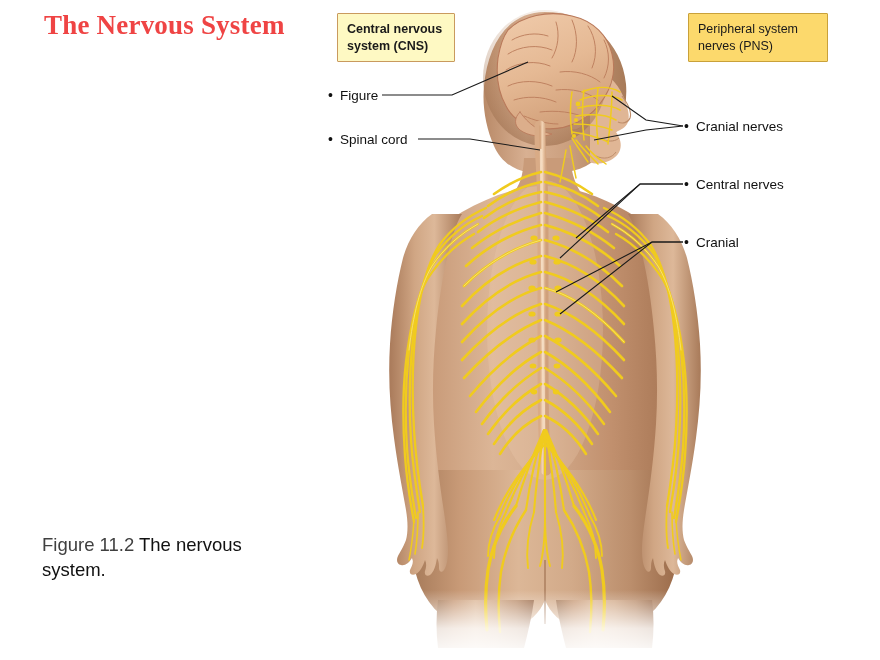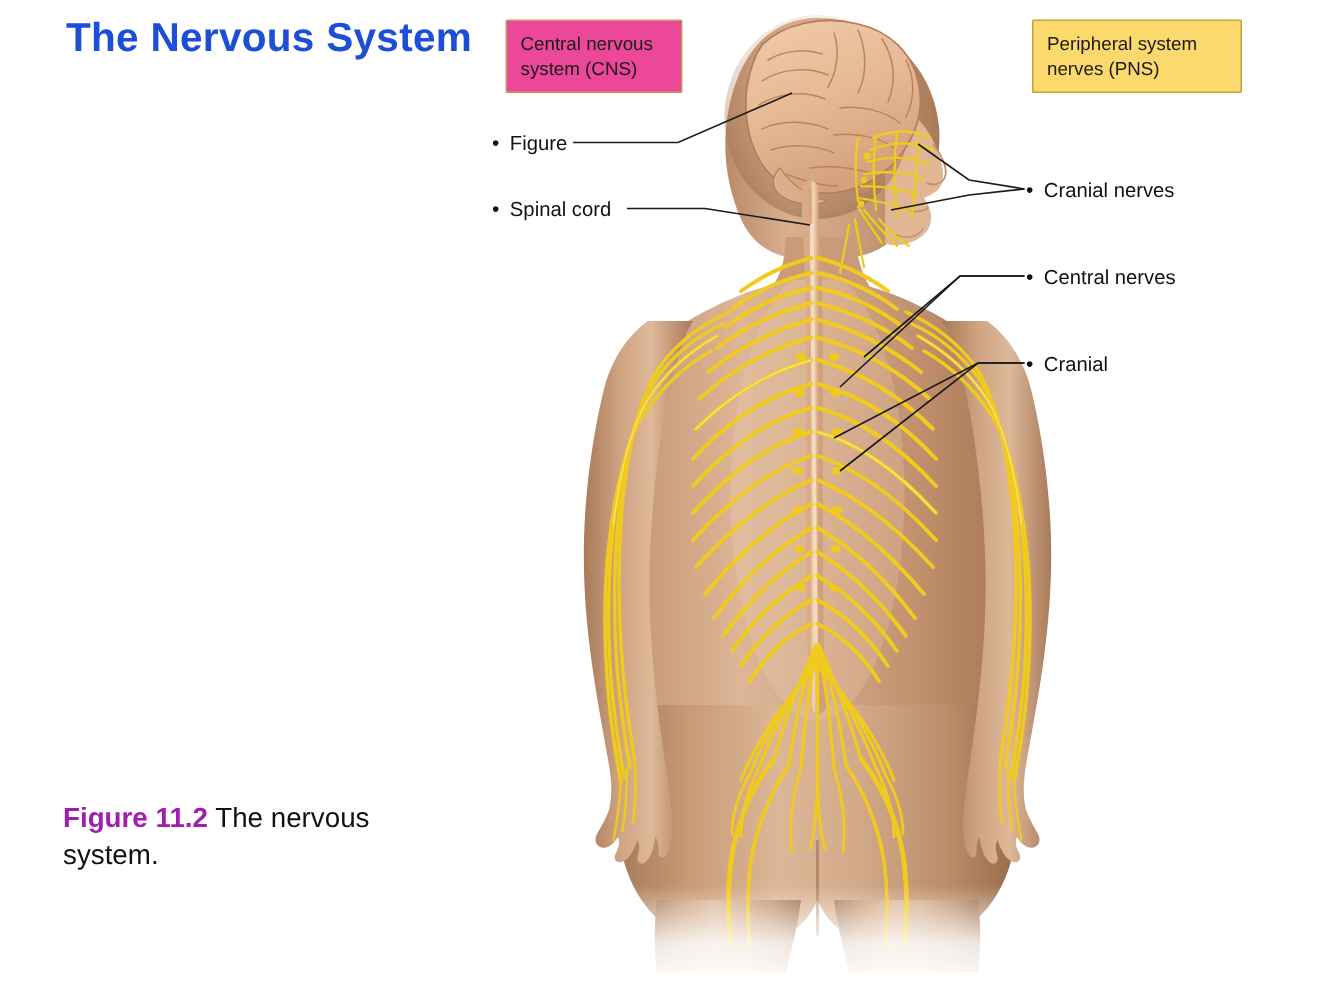--- a/index.html
+++ b/index.html
@@ -14,60 +14,61 @@
     background: #ffffff;
     overflow: hidden;
     font-family: "Liberation Sans", sans-serif;
   }
 
   
   #slide-title {
     position: absolute;
     left: 44px;
     top: 10px;
-    font-family: Liberation Sans, sans-serif;
+    font-family: Liberation Serif, serif;
     font-weight: bold;
     font-size: 27px;
-    color: #1d4ed8;
+    color: #ef4444;
     letter-spacing: 0.2px;
     white-space: nowrap;
   }
 
   
   #figure-caption {
     position: absolute;
     left: 42px;
     top: 533px;
     width: 250px;
     font-size: 18.5px;
     line-height: 1.35;
     color: #111111;
   }
   #figure-caption .fignum {
-    font-weight: bold;
-    color: #a21caf;
+    font-weight: normal;
+    color: #404040;
   }
 
   
   .cat-box {
     position: absolute;
     box-sizing: border-box;
     font-size: 12.5px;
     line-height: 1.32;
     color: #1a1a1a;
     padding: 7px 9px 7px 9px;
     border-radius: 1px;
   }
   #box-cns {
     left: 337px;
     top: 13px;
     width: 118px;
     height: 49px;
-    background: #ec4899;
+    background: #fef9c3;
     border: 1px solid #c99a5e;
+    font-weight: bold;
   }
   #box-pns {
     left: 688px;
     top: 13px;
     width: 140px;
     height: 49px;
     background: #fcd96c;
     border: 1px solid #c9a13a;
   }
 

